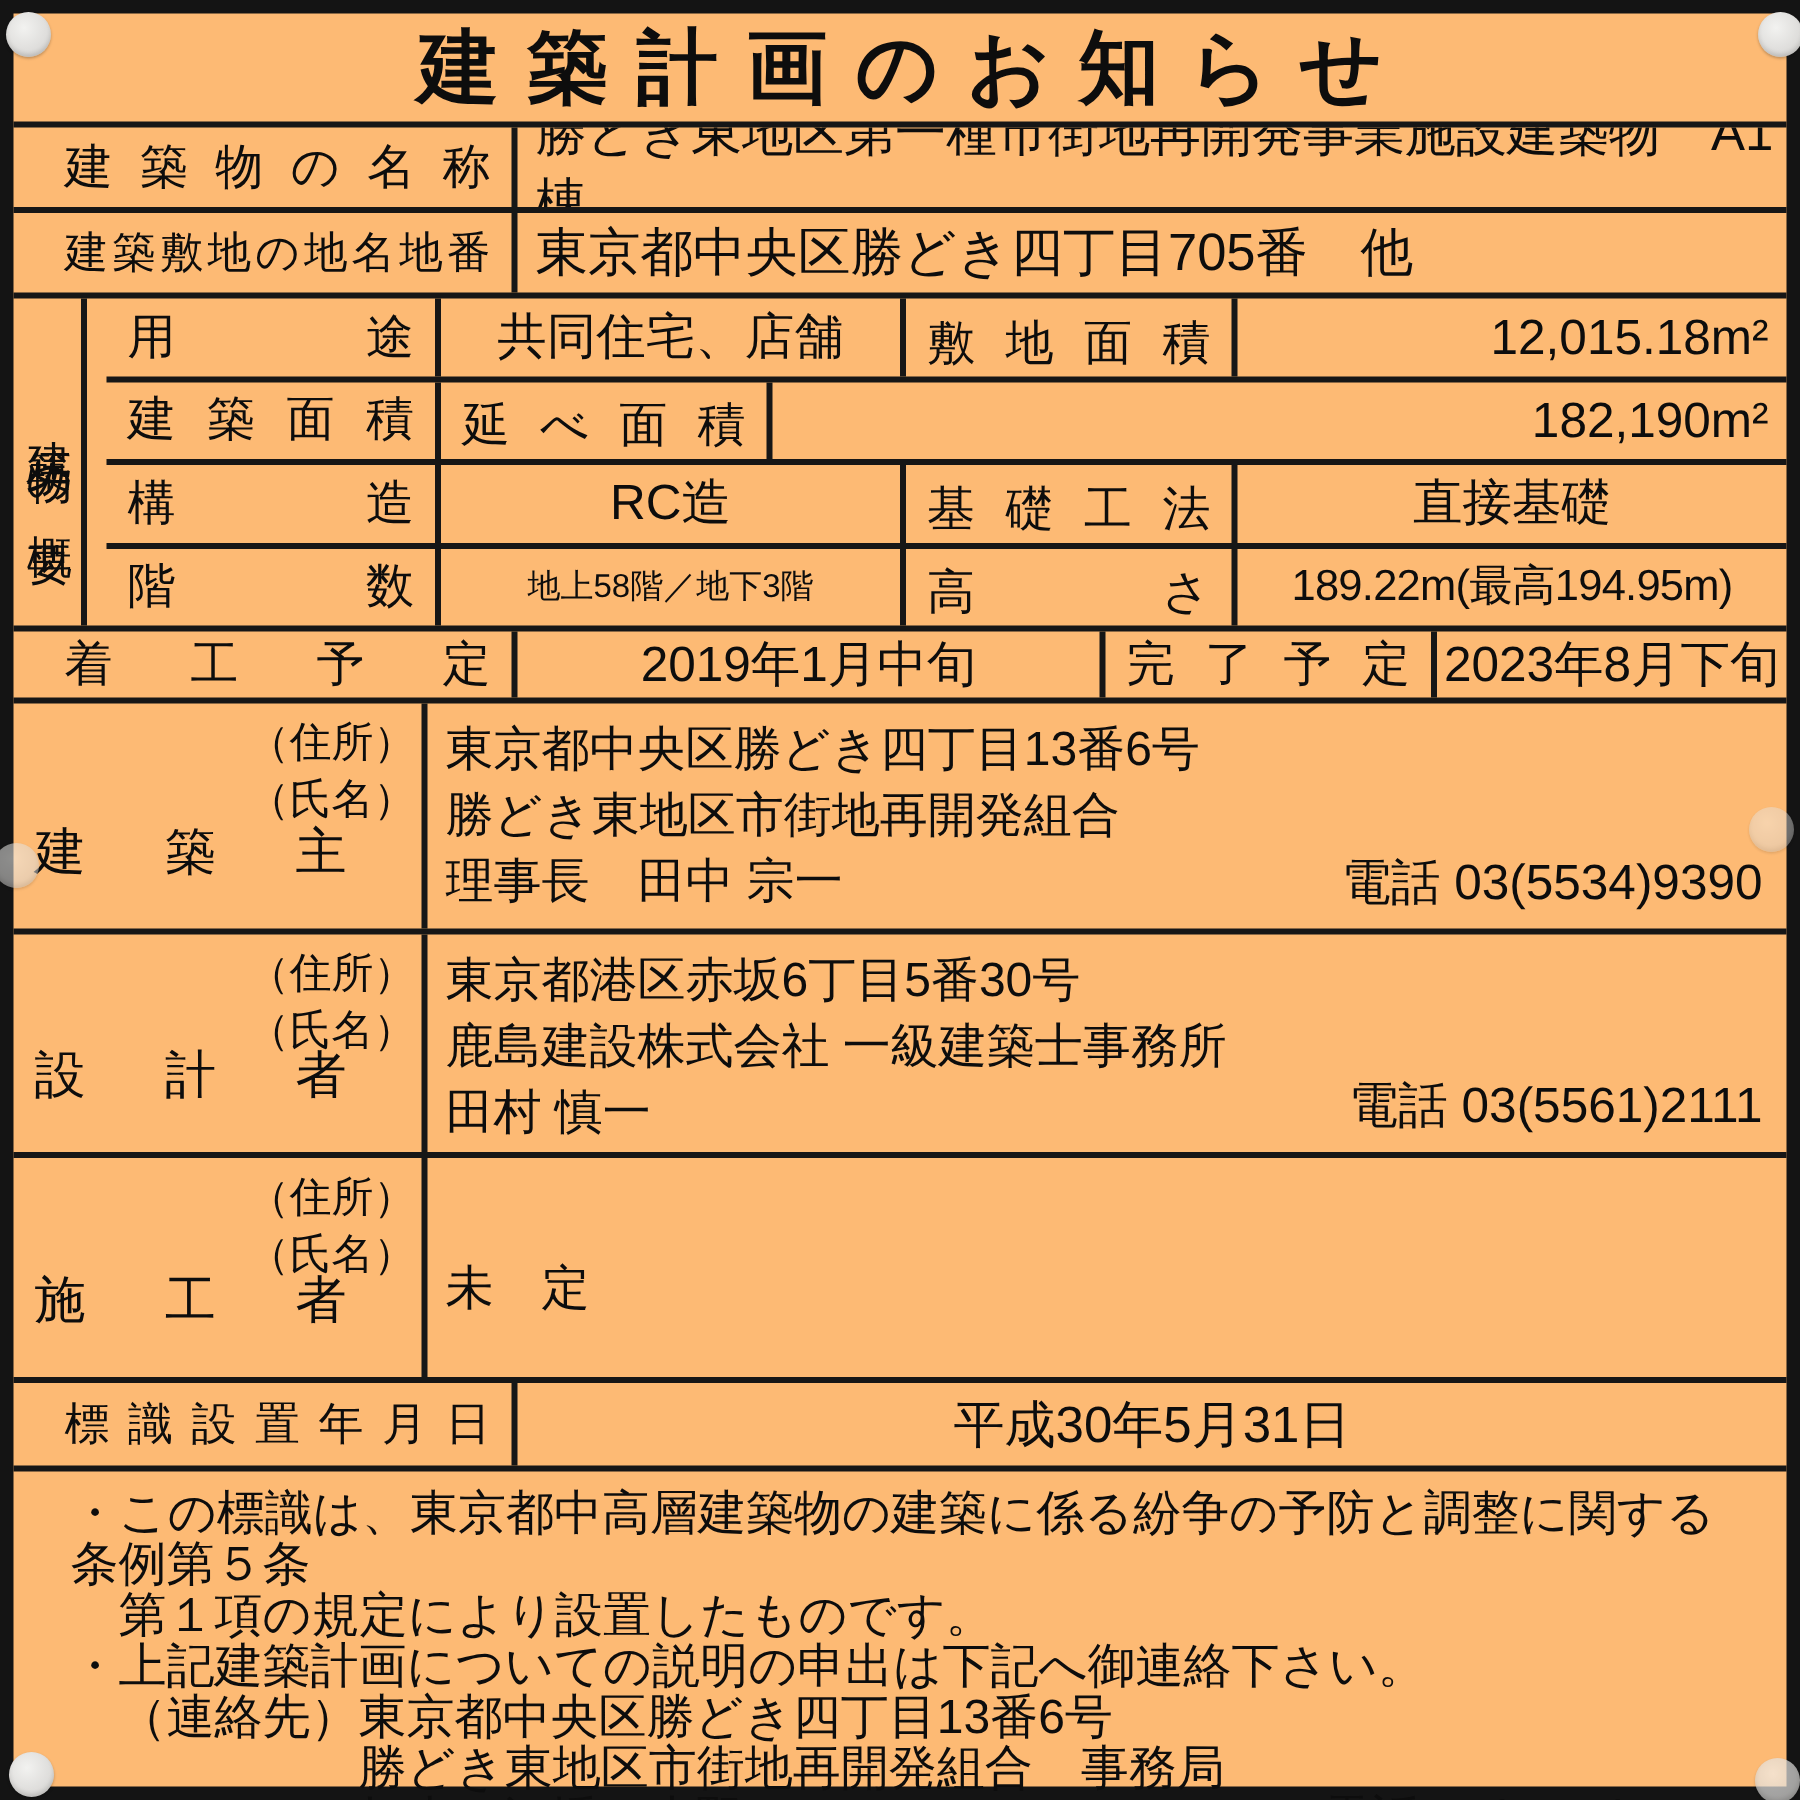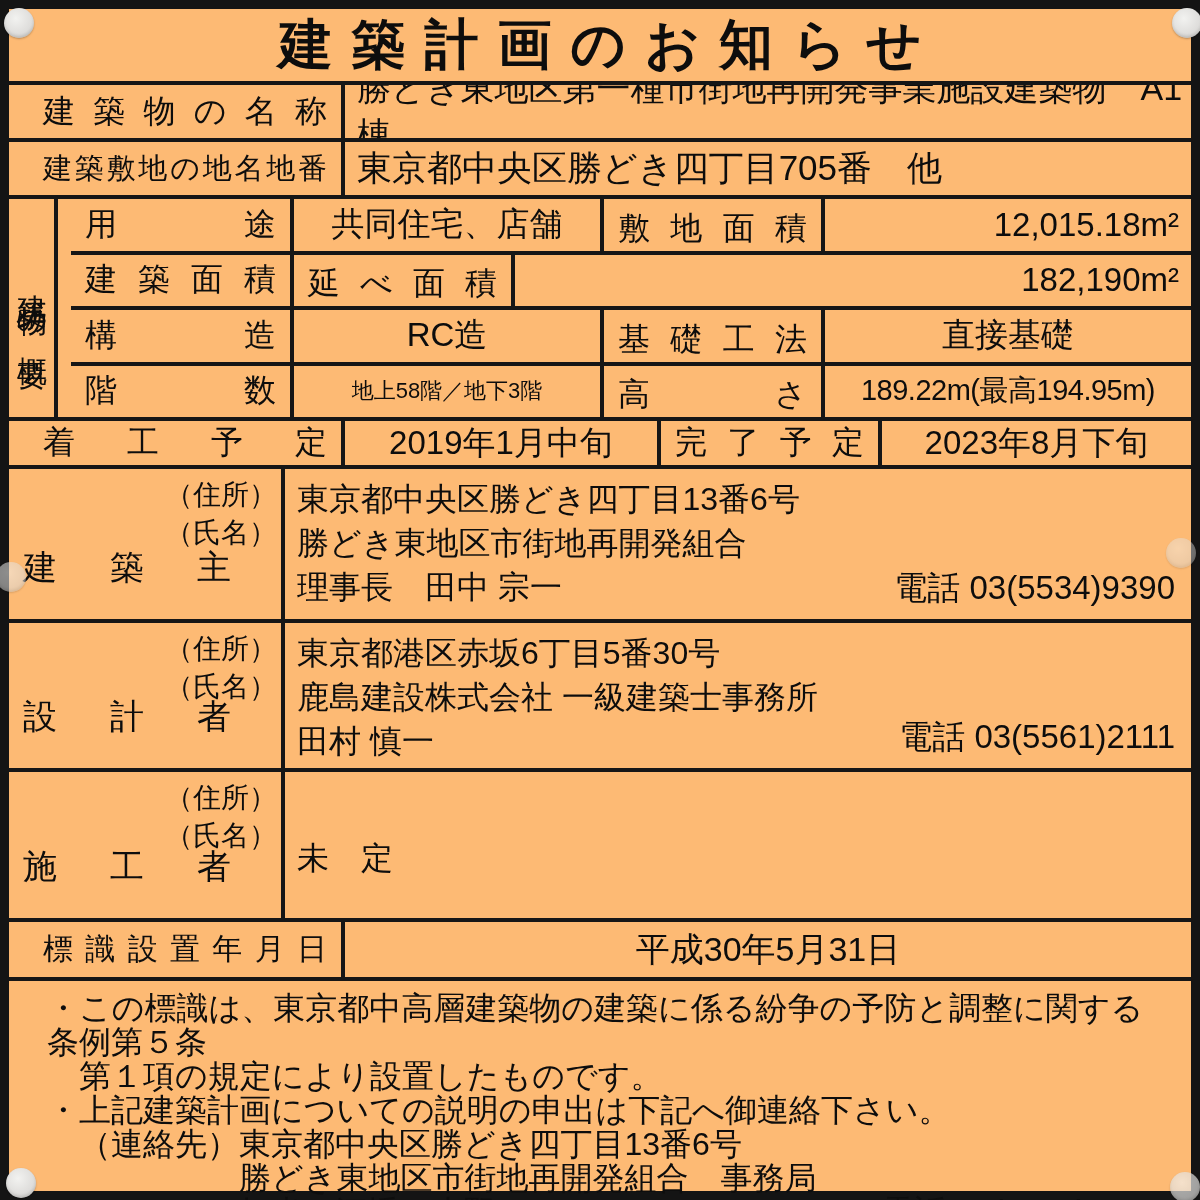--- a/index.html
+++ b/index.html
@@ -58,21 +58,21 @@
   .ov-row:first-child { border-top:none; }
   .c-l1 { width:223px; flex:none; }
   .c-v1 { width:310px; flex:none; justify-content:center; font-size:33px; }
   .c-l2 { width:221px; flex:none;align-items:flex-end; }
   .c-v2 { flex:1; justify-content:center; font-size:33px; }
   .num { justify-content:flex-end !important; padding-right:12px; }
   .tight { font-size:29px !important; letter-spacing:-0.5px; }
 
   
   .r-sched { height:48px; }
-  .r-sched .c-v1s { width:316px; flex:none; justify-content:center; font-size:33px; }
+  .r-sched .c-v1s { width:392px; flex:none; justify-content:center; font-size:33px; }
   .r-sched .c-l2s { width:221px; flex:none; }
   .r-sched .c-v2s { flex:1; justify-content:center; font-size:33px; }
 
   
   .party { }
   .p1 { height:154px; } .p2 { height:149px; } .p3 { height:150px; }
   .p-label { width:276px; flex:none; position:relative; }
   .p-sub {
     position:absolute; top:7px; right:4px;
     font-size:28px; line-height:1.35; text-align:left; white-space:nowrap;

